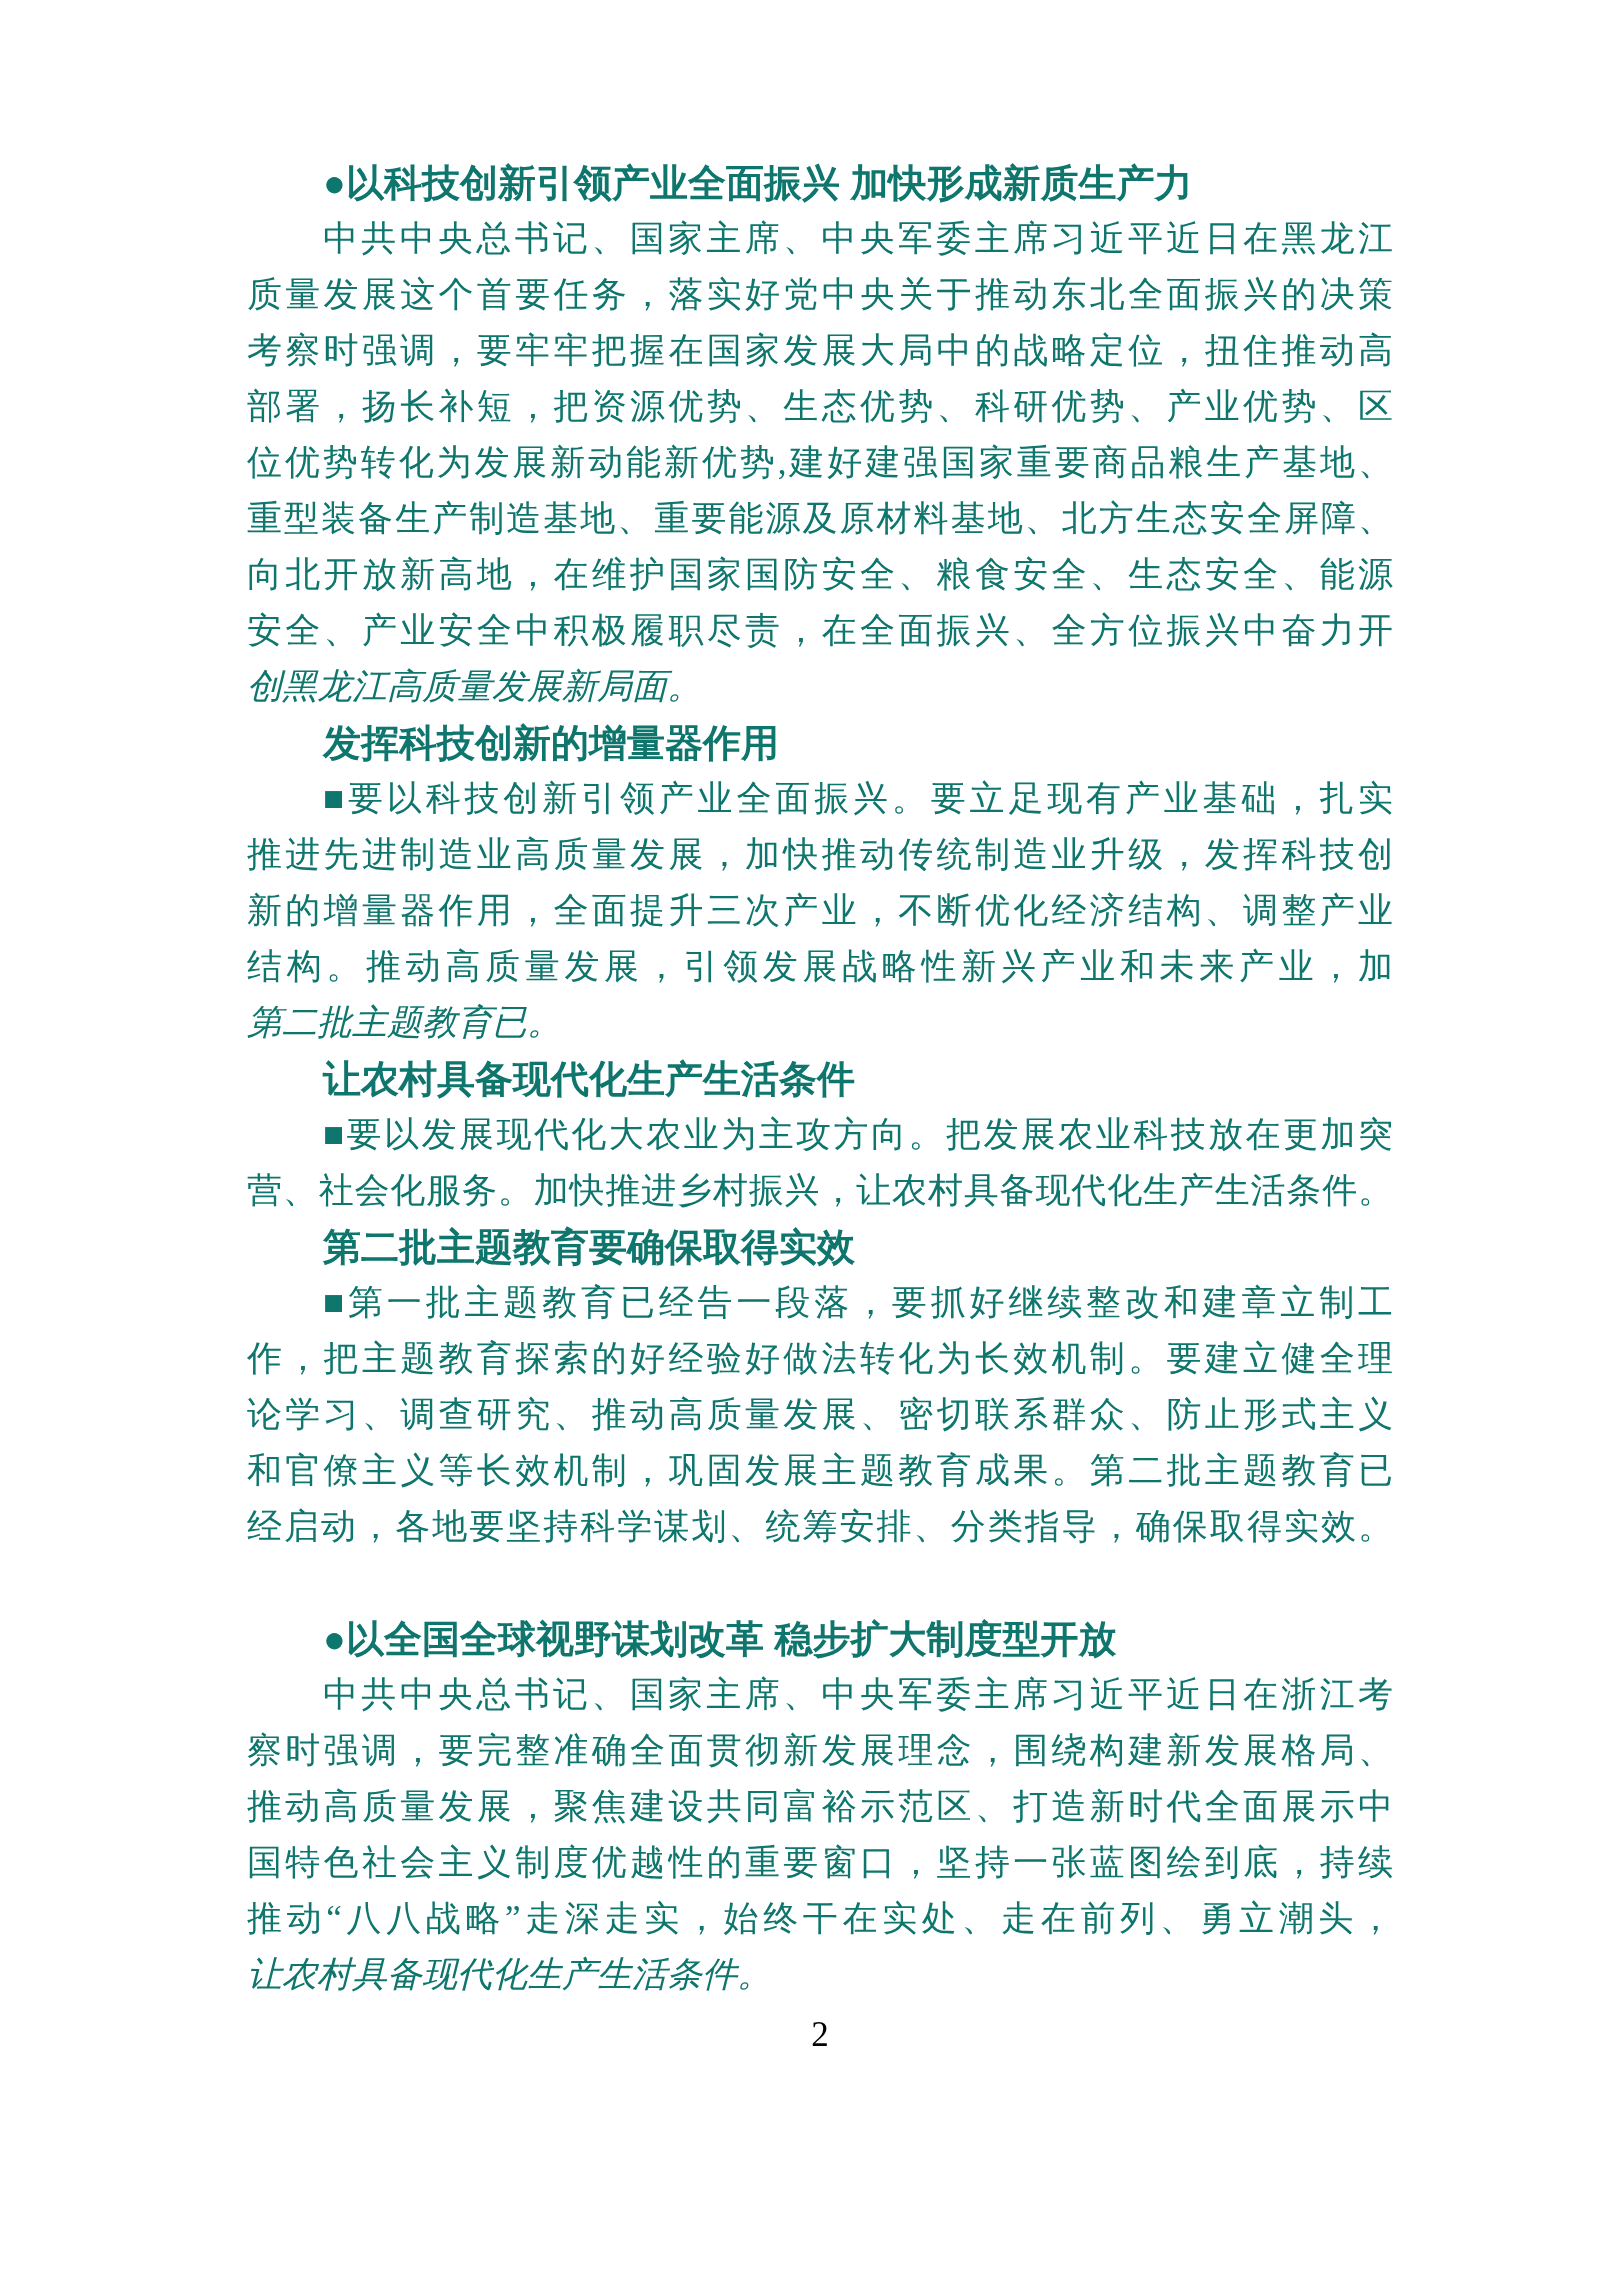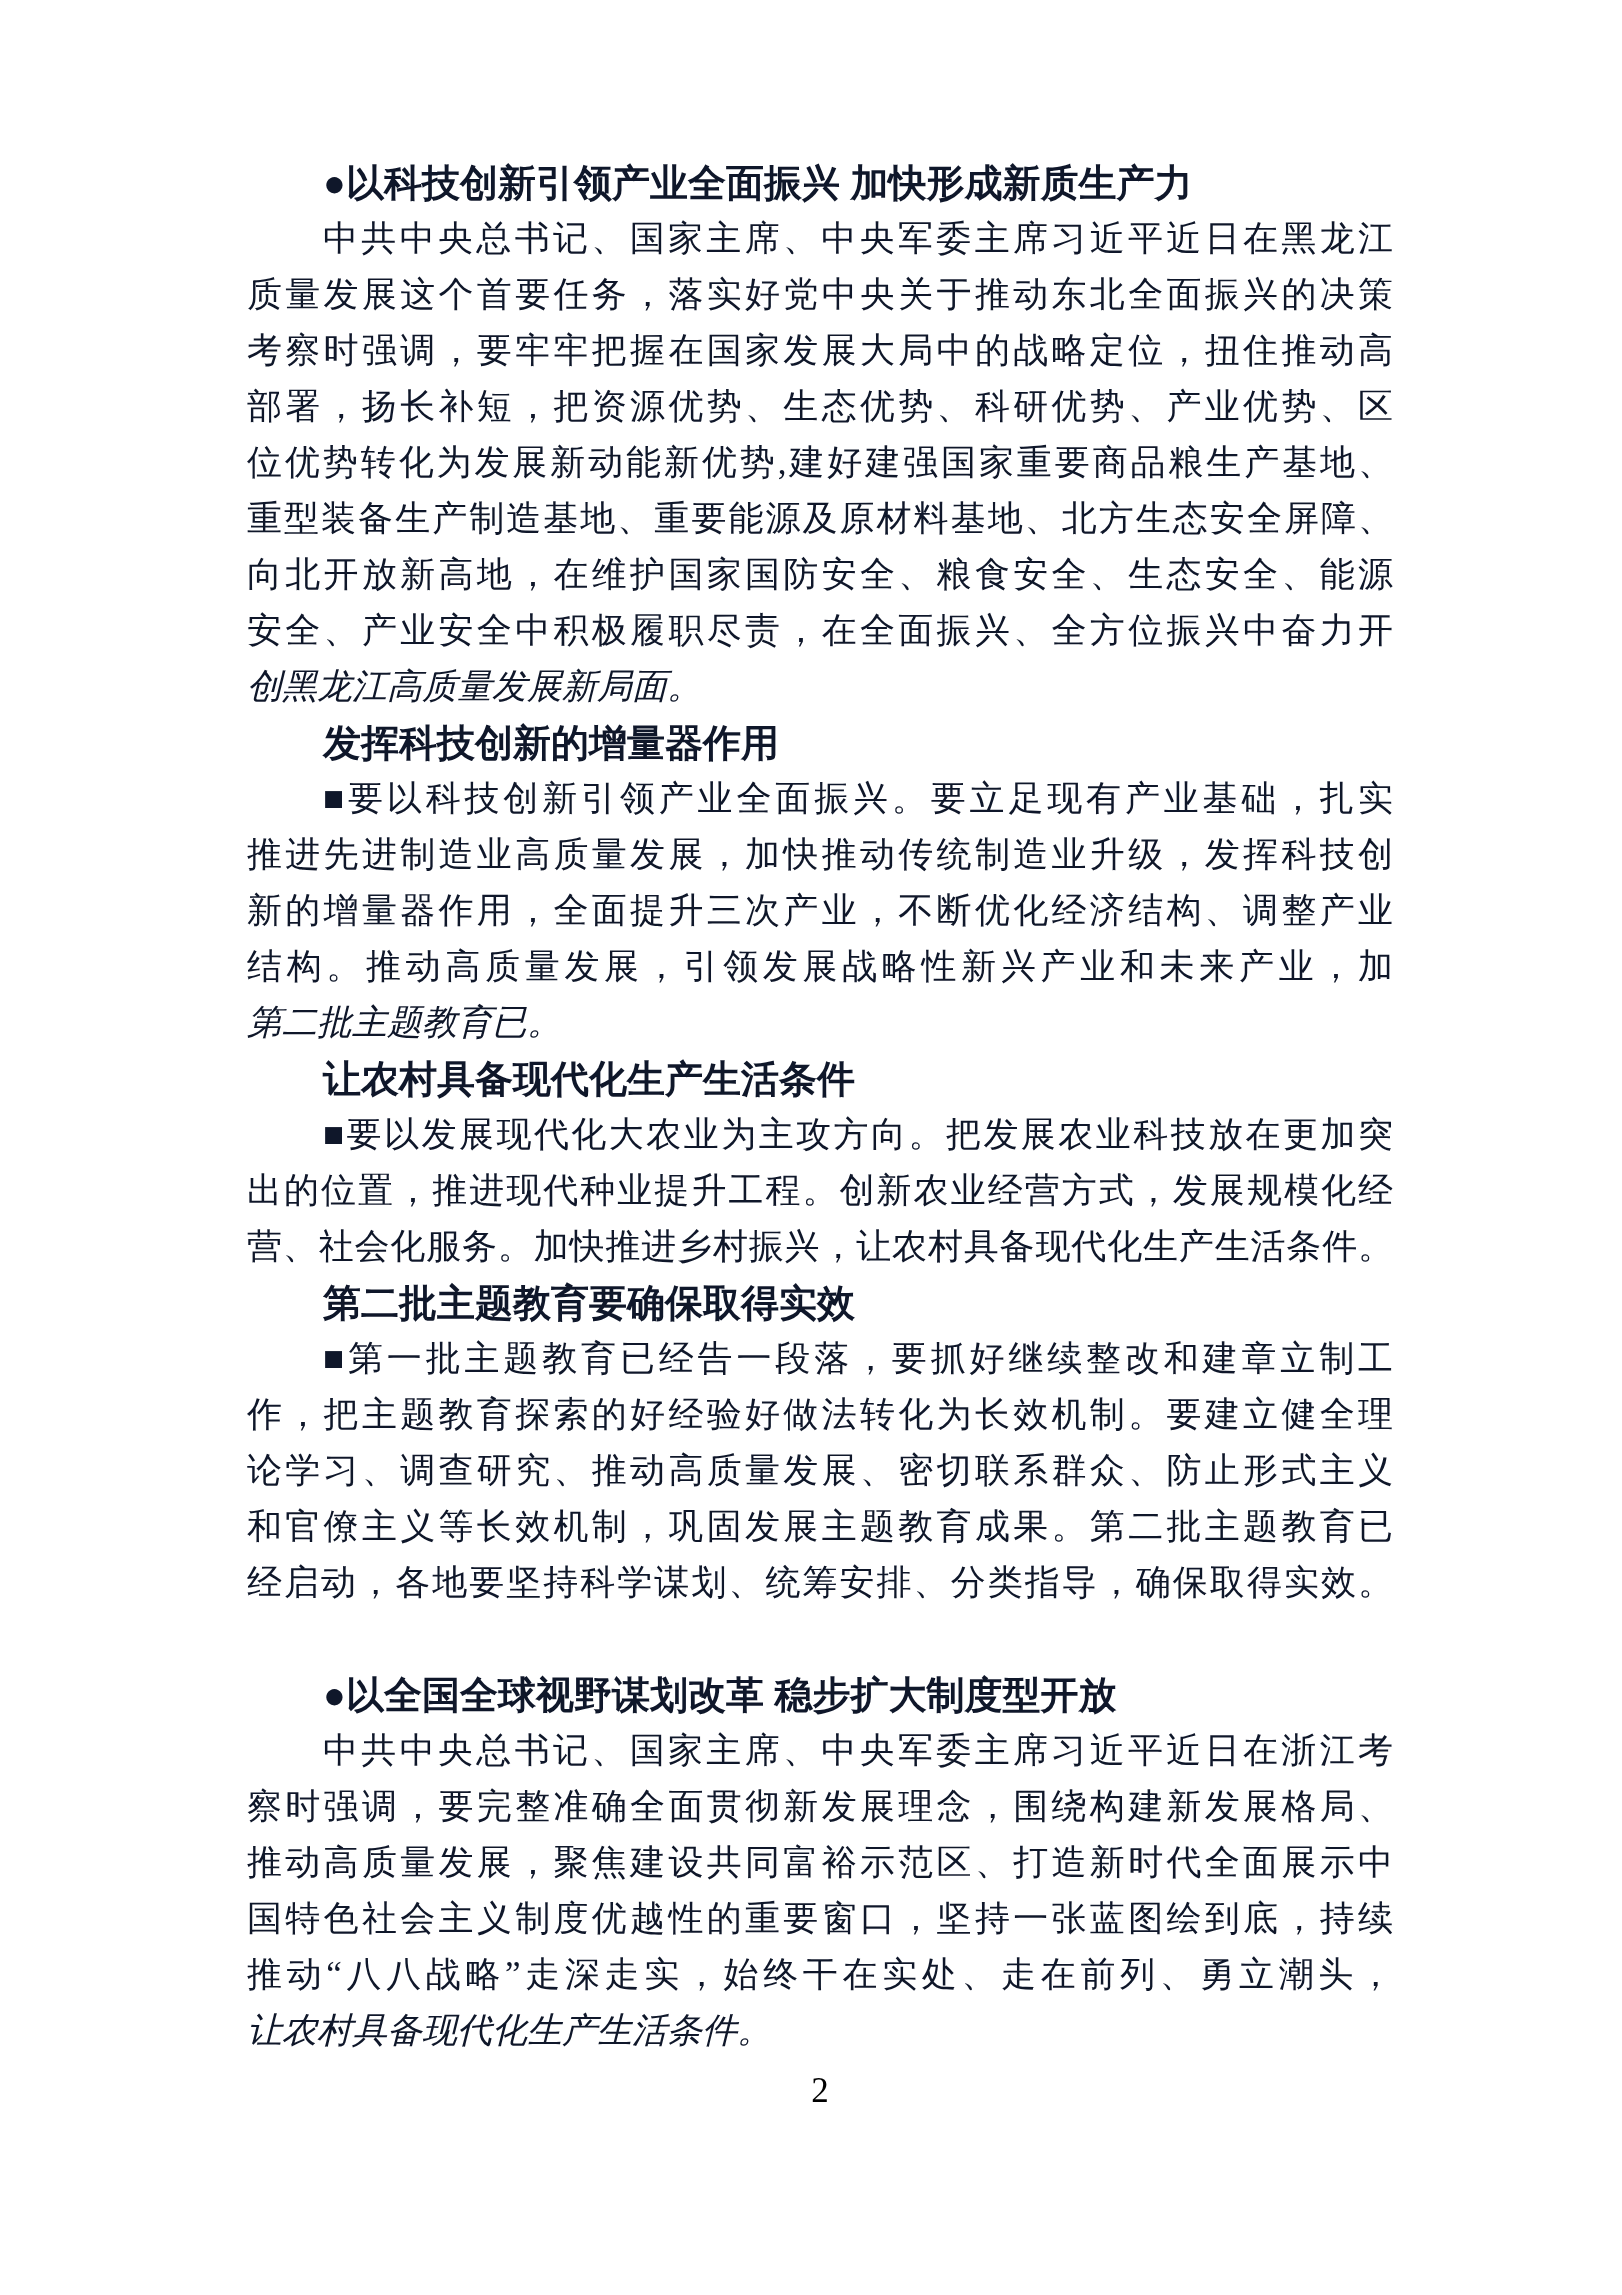--- a/index.html
+++ b/index.html
@@ -14,21 +14,21 @@
   .content {
     position: absolute;
     left: 247px;
     top: 155px;
     width: 1146px;
   }
   .line {
     height: 56px;
     line-height: 56px;
     font-size: 35px;
-    color: #0f172a;
+    color: #0f766e;
     font-family: "Liberation Serif", "DejaVu Serif", serif;
     text-align: justify;
     text-align-last: justify;
     white-space: normal;
   }
   .first { text-indent: 76px; }
   .end { text-align: right; text-align-last: left; font-style: italic; }
   .head, .sub {
     font-family: "Liberation Sans", "DejaVu Sans", sans-serif;
     font-weight: 700;
@@ -71,21 +71,20 @@
 
     <div class="line first">■要以科技创新引领产业全面振兴。要立足现有产业基础，扎实</div>
     <div class="line">推进先进制造业高质量发展，加快推动传统制造业升级，发挥科技创</div>
     <div class="line">新的增量器作用，全面提升三次产业，不断优化经济结构、调整产业</div>
     <div class="line">结构。推动高质量发展，引领发展战略性新兴产业和未来产业，加</div>
     <div class="line end">第二批主题教育已。</div>
 
     <div class="line sub">让农村具备现代化生产生活条件</div>
 
     <div class="line first">■要以发展现代化大农业为主攻方向。把发展农业科技放在更加突</div>
-    <div class="line">出的位置，推进现代种业提升工程。创新农业经营方式，发展规模化经</div>
     <div class="line">营、社会化服务。加快推进乡村振兴，让农村具备现代化生产生活条件。</div>
 
     <div class="line sub">第二批主题教育要确保取得实效</div>
 
     <div class="line first">■第一批主题教育已经告一段落，要抓好继续整改和建章立制工</div>
     <div class="line">作，把主题教育探索的好经验好做法转化为长效机制。要建立健全理</div>
     <div class="line">论学习、调查研究、推动高质量发展、密切联系群众、防止形式主义</div>
     <div class="line">和官僚主义等长效机制，巩固发展主题教育成果。第二批主题教育已</div>
     <div class="line">经启动，各地要坚持科学谋划、统筹安排、分类指导，确保取得实效。</div>
 

